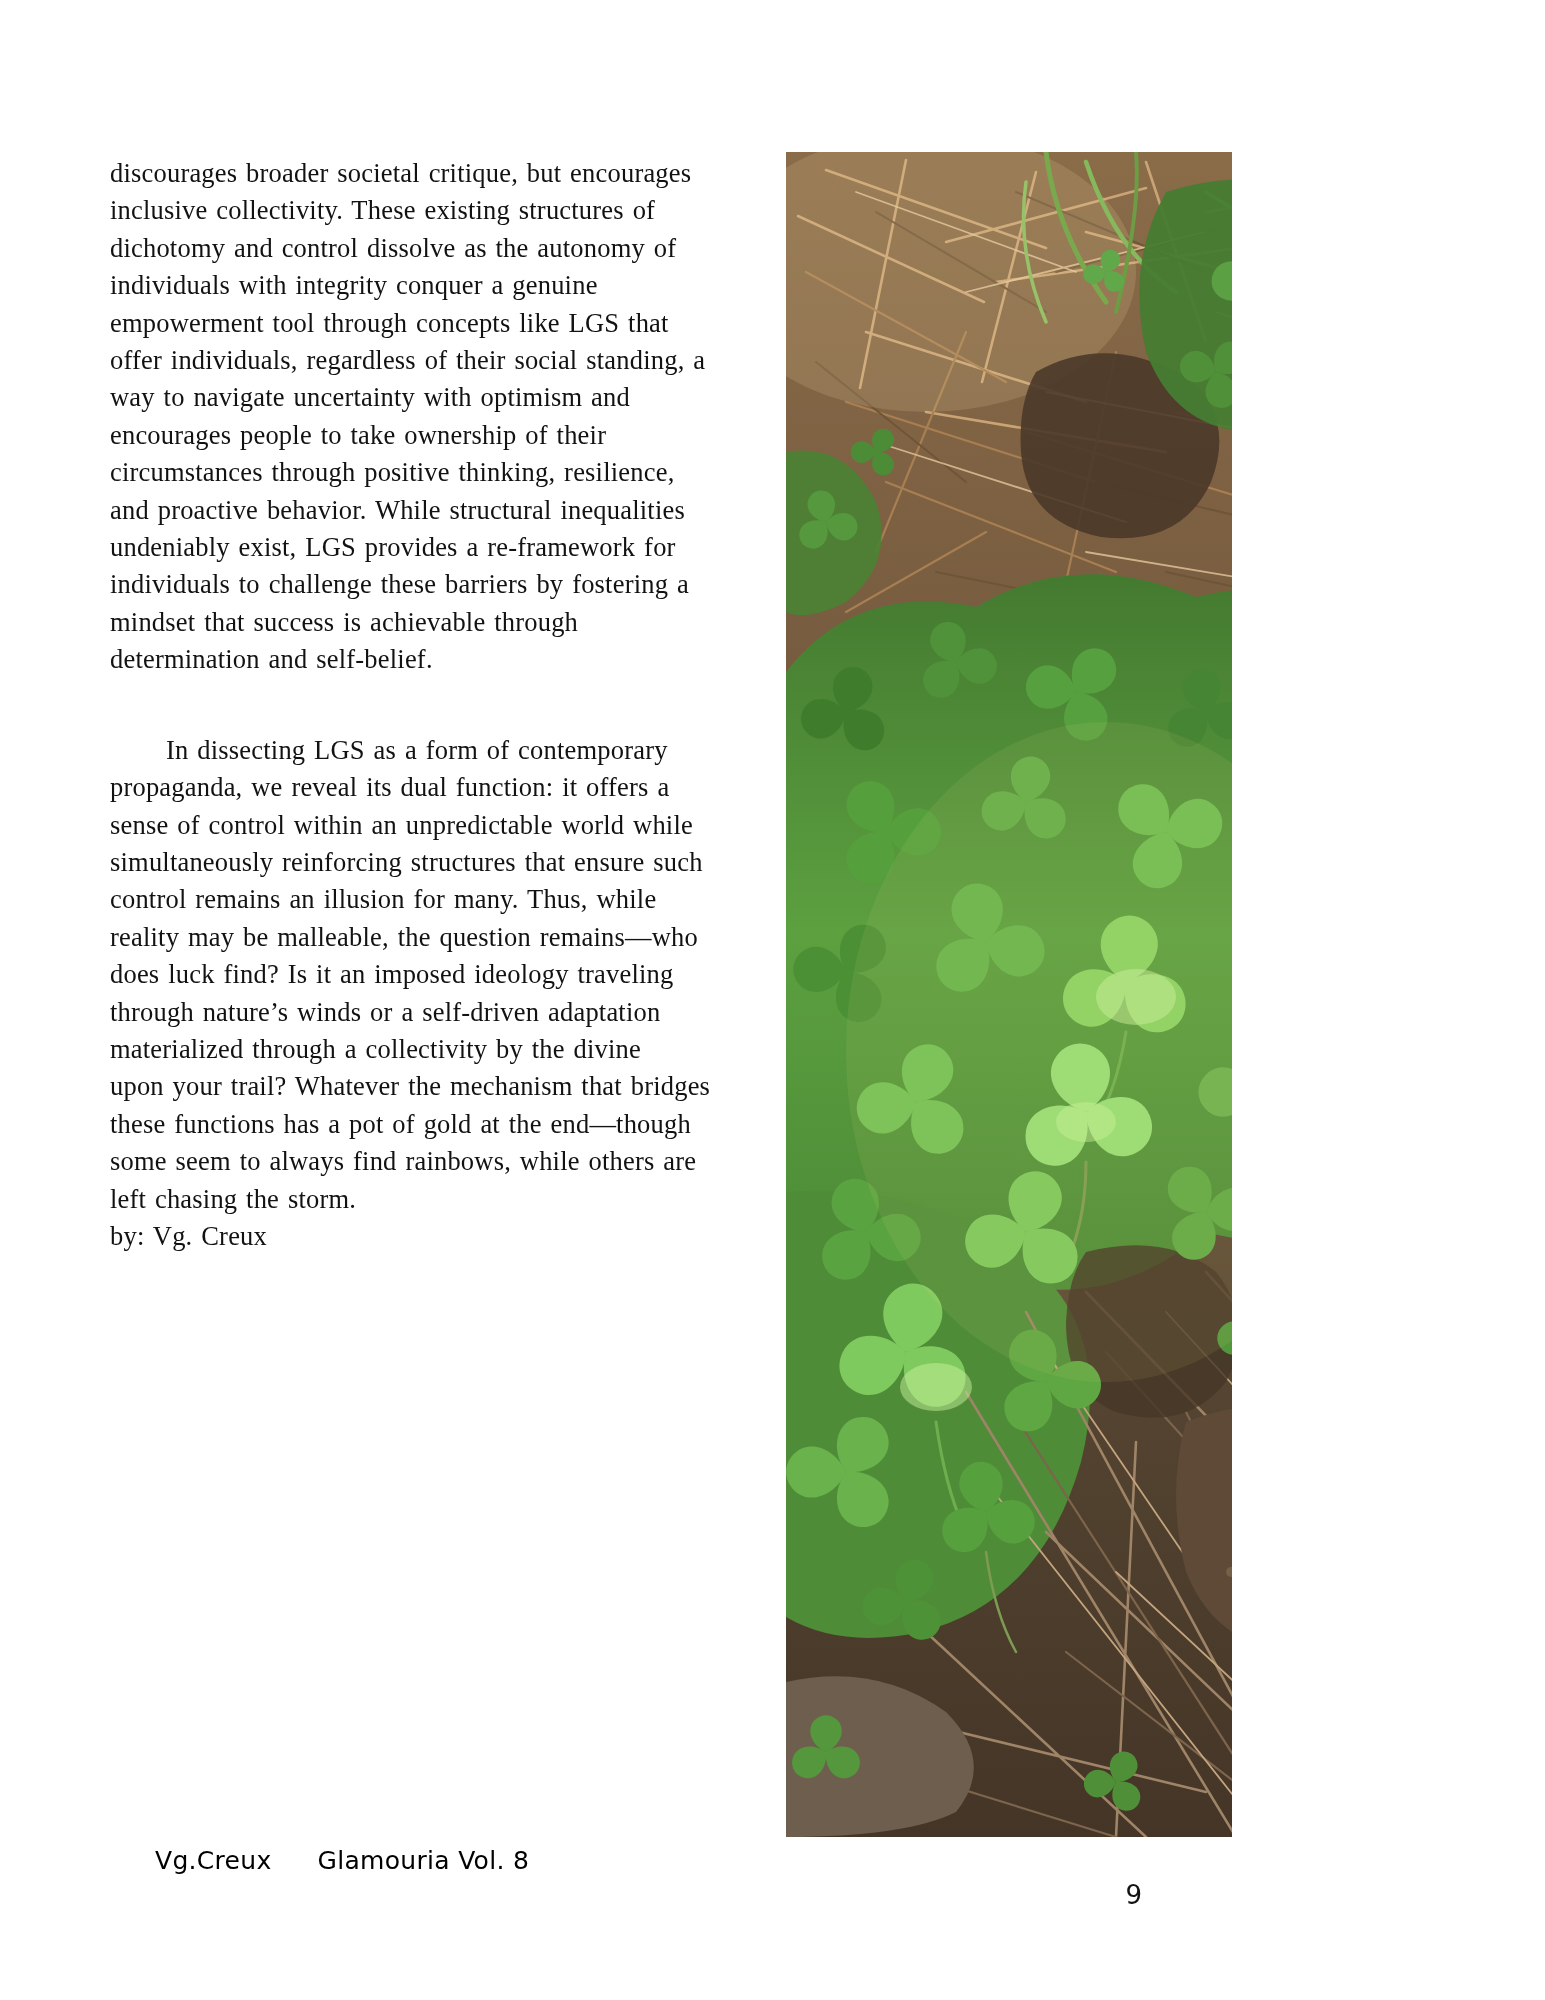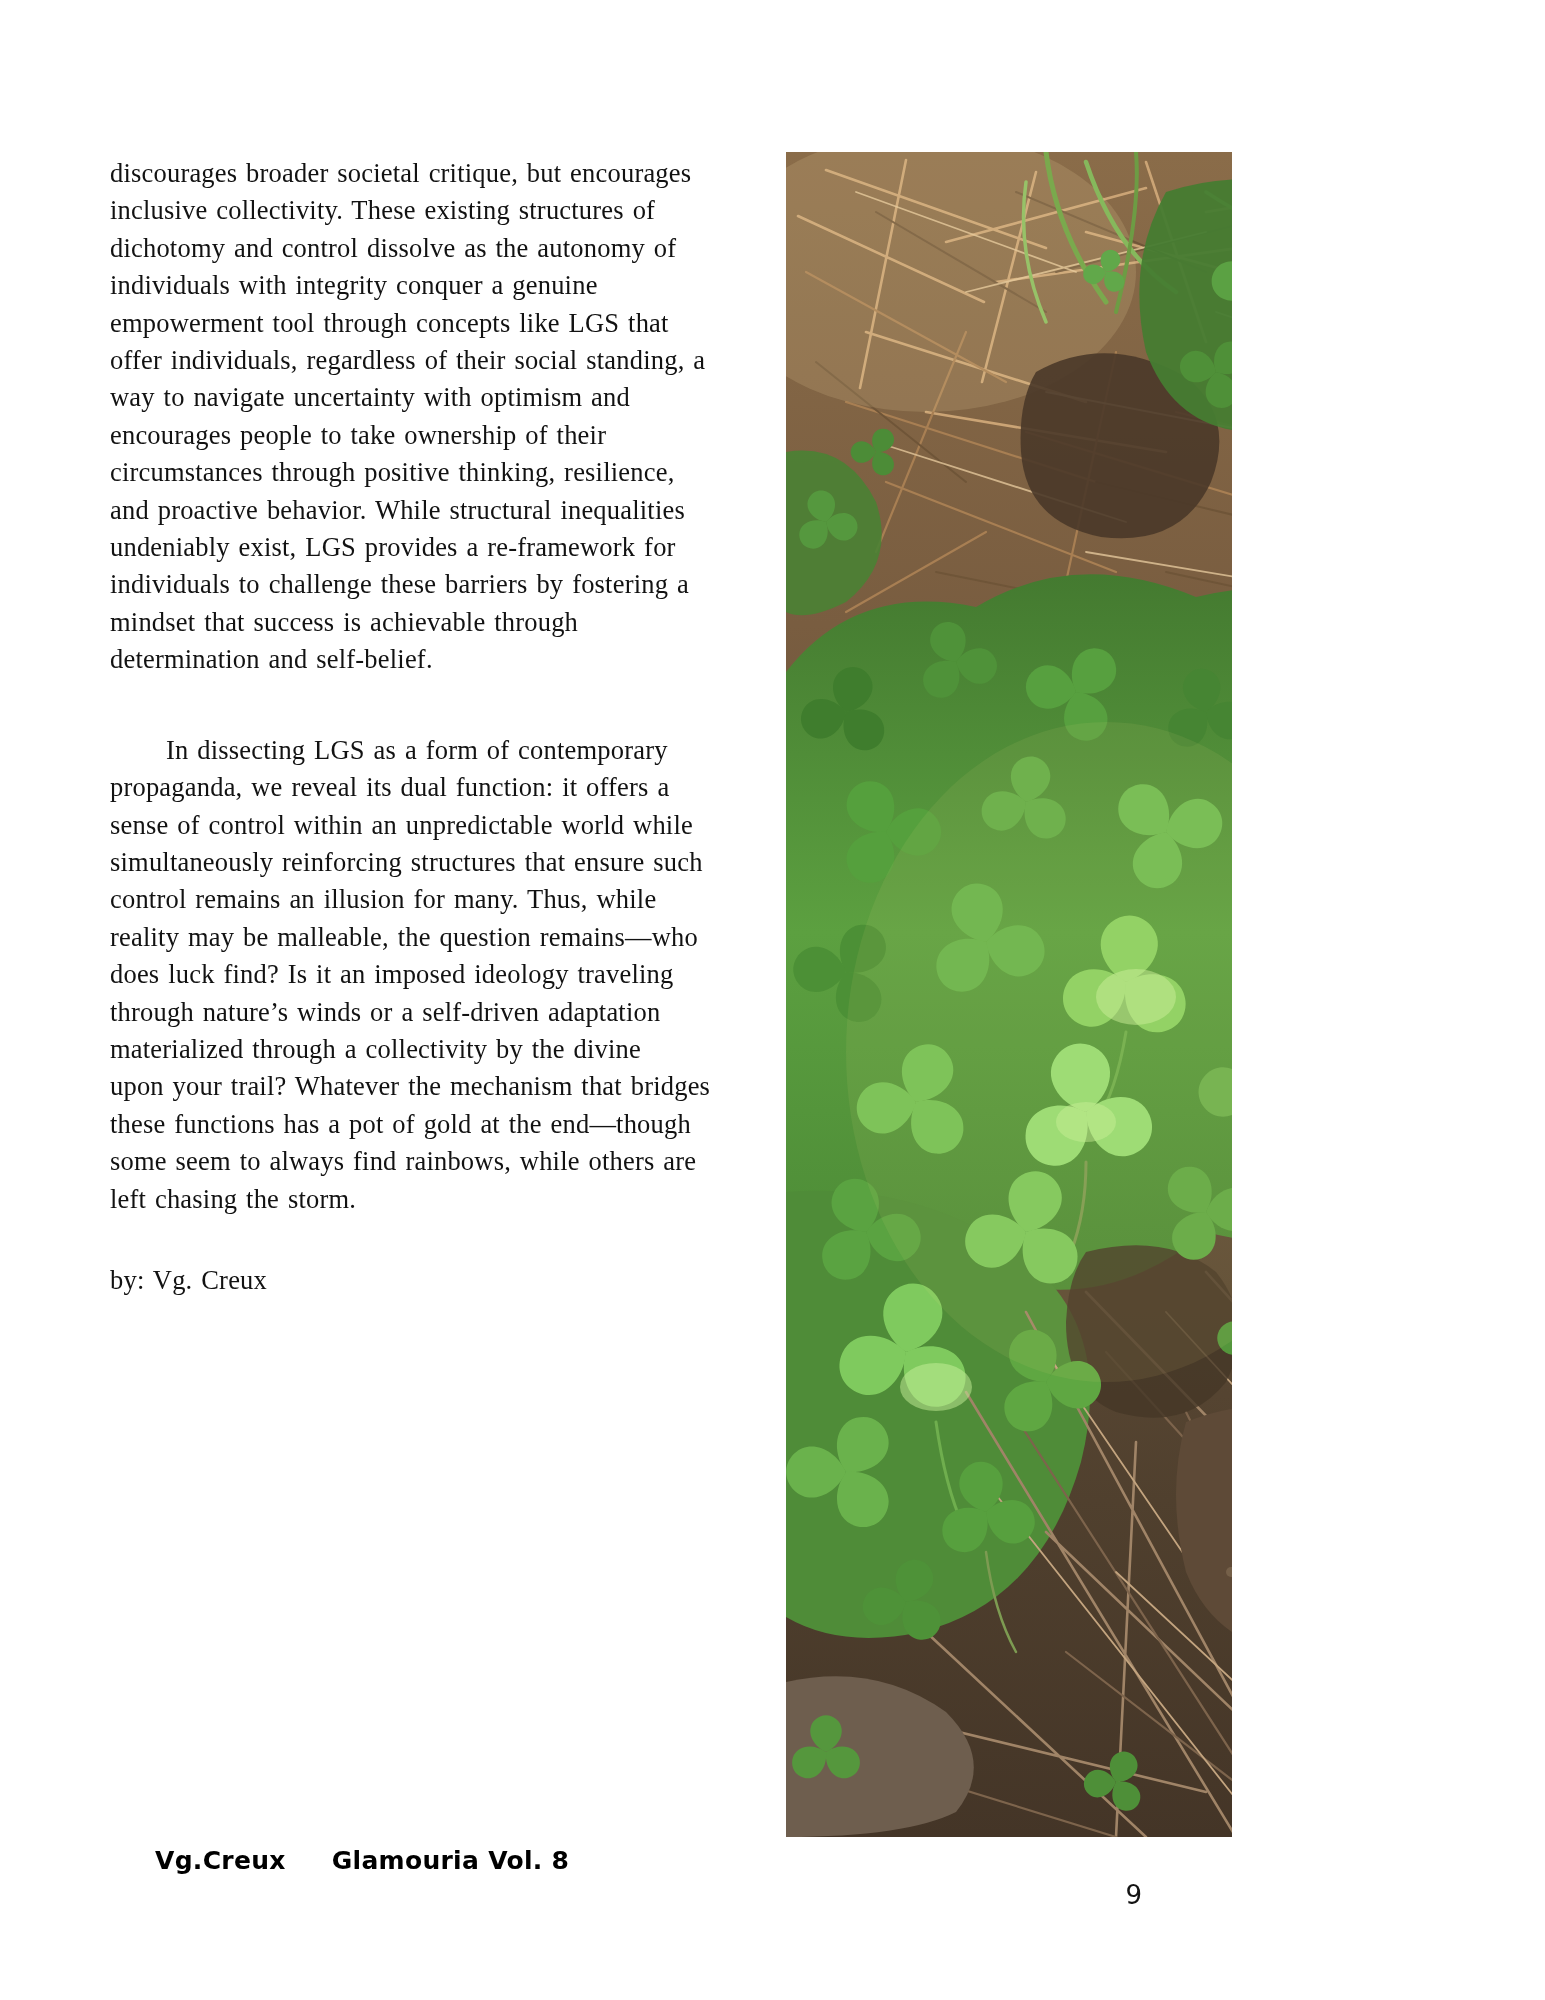--- a/index.html
+++ b/index.html
@@ -8,28 +8,28 @@
     font-family:"Liberation Serif", serif; overflow:hidden;
   }
   .article {
     position:absolute; left:110px; top:155px; width:640px;
     color:#121212; font-size:26.5px; line-height:37.4px;
     letter-spacing:0.2px; word-spacing:2px;
   }
   .line { white-space:nowrap; }
   .para-2 { margin-top:53px;font-family:Liberation Serif, serif; }
   .para-2 .line:first-child { text-indent:56px; }
-  .byline { margin-top:44px; }
+  .byline { }
   .photo {
     position:absolute; left:786px; top:152px; width:618px; height:1685px; margin:0;
   }
   .photo svg { display:block; }
   .footer {
     position:absolute; left:155px; top:1846px;
-    font-family:"DejaVu Sans", sans-serif; font-weight:bold;
+    font-family:"DejaVu Sans", sans-serif; font-weight:normal;
     font-size:25px; letter-spacing:0.3px; color:#000;
     display:flex; gap:46px;
   }
   .pagenum {
     position:absolute; top:1880px; right:90px;
     font-family:"DejaVu Sans", sans-serif; font-size:26px; color:#131313;
   }
 </style>
 </head>
 <body>

